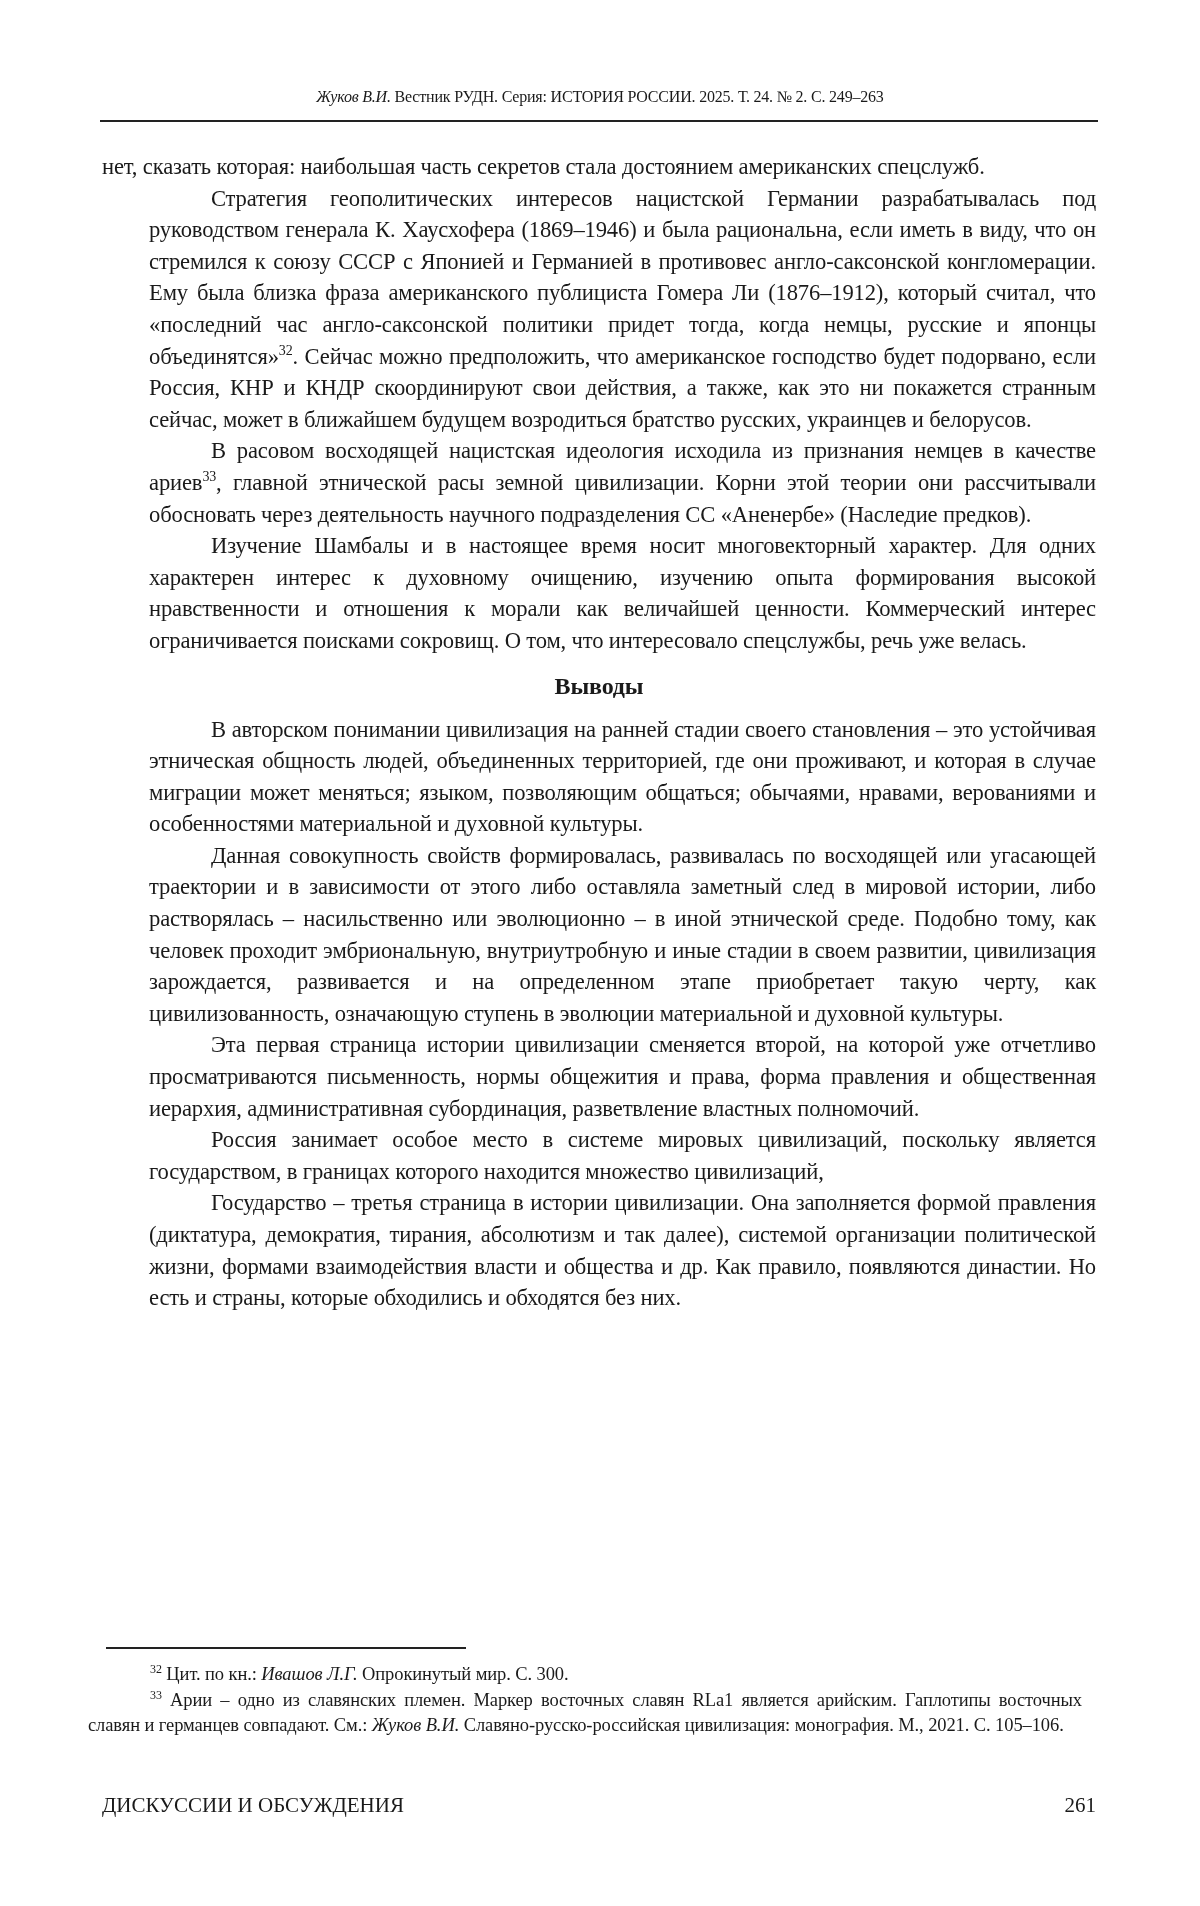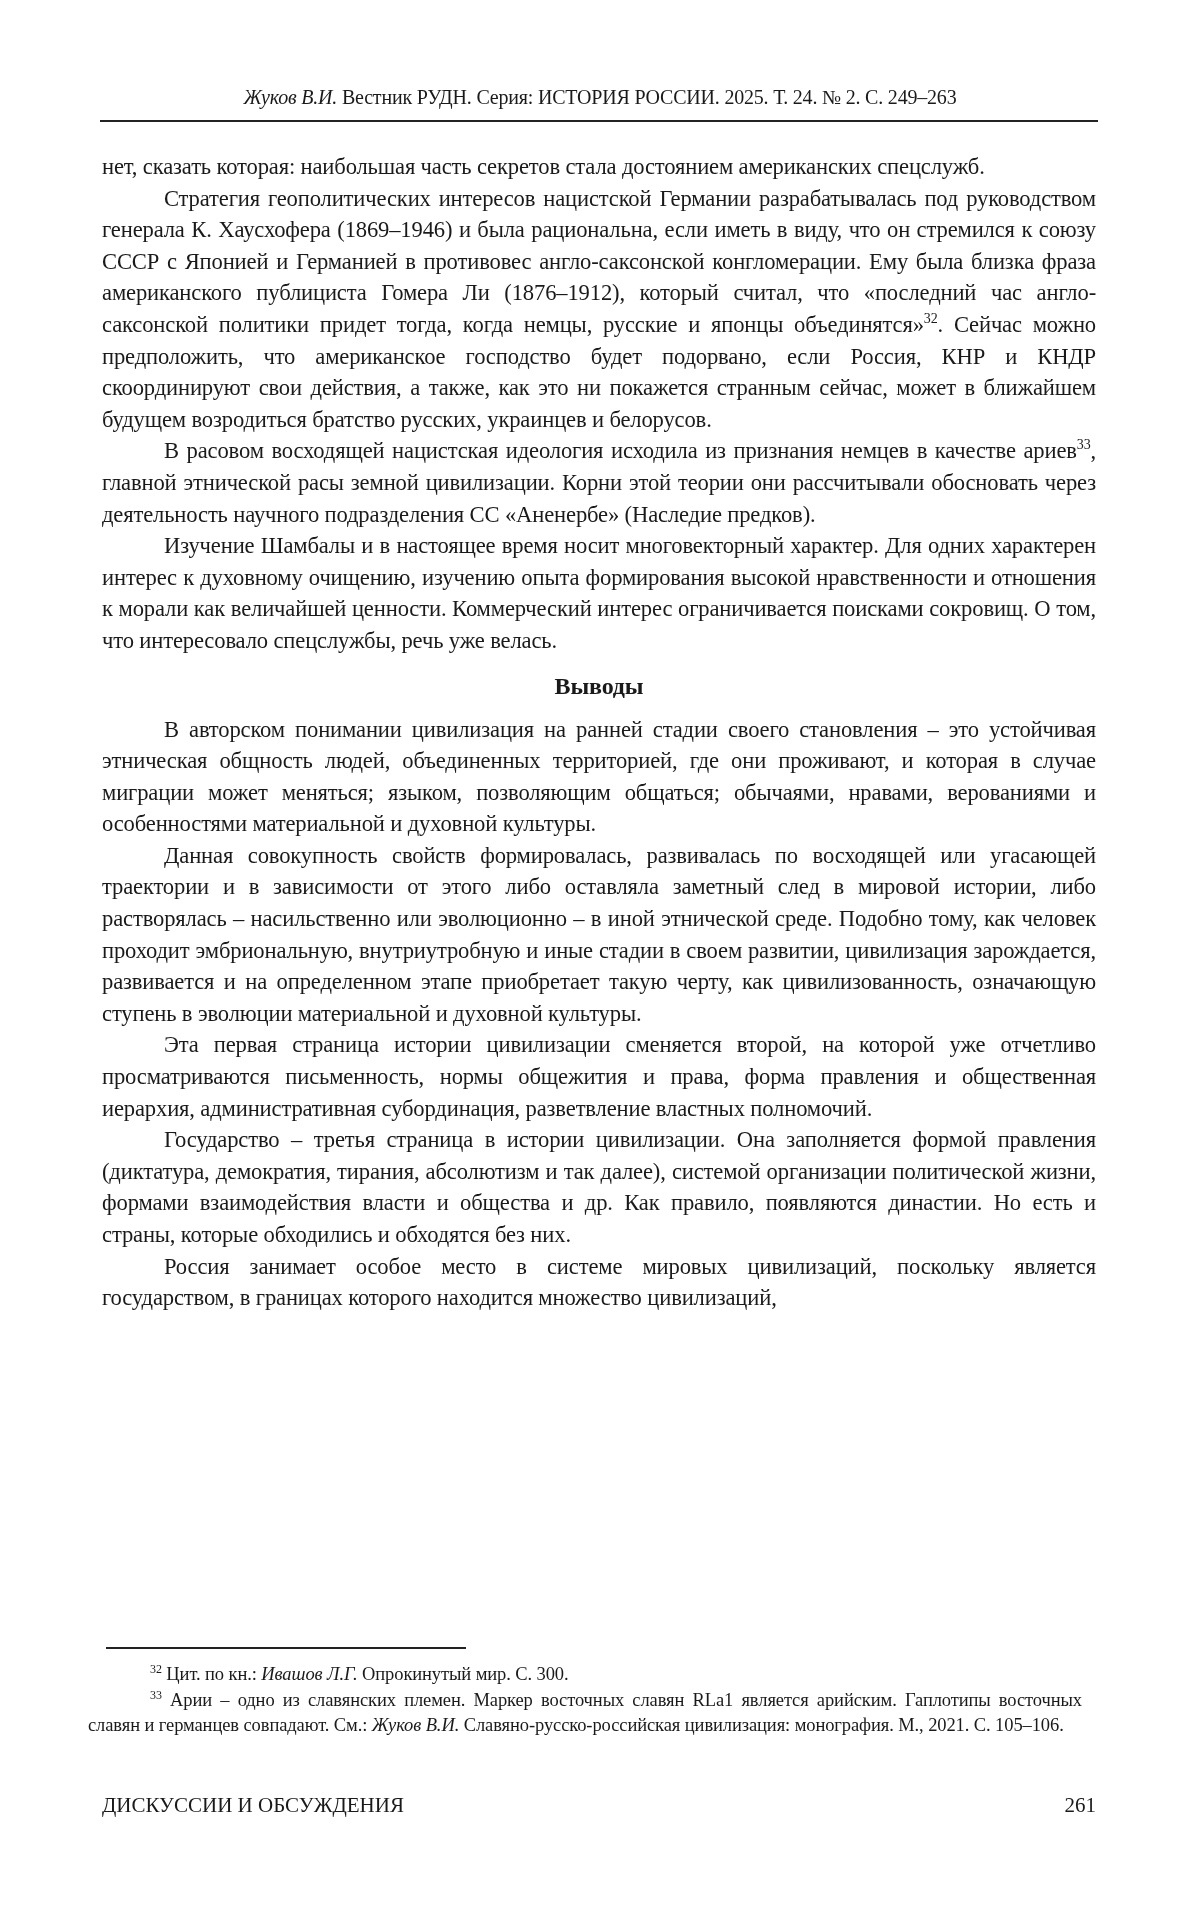--- a/index.html
+++ b/index.html
@@ -1,27 +1,27 @@
 <!DOCTYPE html>
 <html><head>
 <meta charset="utf-8">
 <style>
   html, body { margin: 0; padding: 0; background: #ffffff; }
   body { width: 1200px; height: 1906px; position: relative; overflow: hidden;
          font-family: "Liberation Serif", "DejaVu Serif", serif; color: #1a1a1a; }
   .page { position: absolute; left: 0; top: 0; width: 1200px; height: 1906px; }
   .running-head { position: absolute; left: 102px; width: 996px; top: 86px;
-                  text-align: center; font-size: 20px; line-height: 22px; letter-spacing: -0.2px; }
+                  text-align: center; font-size: 16px; line-height: 22px; letter-spacing: -0.2px; }
   .running-head .author { font-style: italic; }
   .head-rule { position: absolute; left: 100px; width: 998px; top: 120px; height: 0;
                border-top: 2px solid #222; }
   .body { position: absolute; left: 102px; width: 994px; top: 151px;
           font-size: 22.6px; line-height: 31.6px; text-align: justify; letter-spacing: -0.15px; }
   .body p { margin: 0; text-indent: 0; }
-  .body p.ind { text-indent: 62px; }
+  .body p.ind { text-indent: 62px; margin-left: 47px; }
   .body sup { font-size: 14px; line-height: 0; vertical-align: 9px; }
   .heading { text-align: center; font-weight: bold; margin: 14px 0 12px 0; font-size: 24px; line-height: 31px; }
   .fn-rule { position: absolute; left: 106px; width: 360px; top: 1647px; border-top: 2px solid #222; }
   .footnotes { position: absolute; left: 88px; width: 994px; top: 1662px;
                font-size: 18.5px; line-height: 25.5px; text-align: justify; letter-spacing: -0.1px; }
   .footnotes p { margin: 0; text-indent: 62px; }
   .footnotes sup { font-size: 12px; line-height: 0; vertical-align: 7px; }
   .footnotes i { font-style: italic; }
   .footer { position: absolute; left: 102px; width: 994px; top: 1792px; font-size: 21px; line-height: 26px; }
   .footer .section { float: left; }
@@ -39,22 +39,22 @@
 
   <div class="body">
     <p>нет, сказать которая: наибольшая часть секретов стала достоянием американских спецслужб.</p>
     <p class="ind"><span>Стратегия геополитических интересов нацистской Германии разрабатывалась под руководством генерала К. Хаусхофера (1869–1946) и была рациональна, если иметь в виду, что он стремился к союзу СССР с Японией и Германией в противовес англо-саксонской конгломерации. Ему была близка фраза американского публициста Гомера Ли (1876–1912), который считал, что «последний час англо-саксонской политики придет тогда, когда немцы, русские и японцы объединятся»</span><sup>32</sup><span>. Сейчас можно предположить, что американское господство будет подорвано, если Россия, КНР и КНДР скоординируют свои действия, а также, как это ни покажется странным сейчас, может в ближайшем будущем возродиться братство русских, украинцев и белорусов.</span></p>
     <p class="ind"><span>В расовом восходящей нацистская идеология исходила из признания немцев в качестве ариев</span><sup>33</sup><span>, главной этнической расы земной цивилизации. Корни этой теории они рассчитывали обосновать через деятельность научного подразделения СС «Аненербе» (Наследие предков).</span></p>
     <p class="ind">Изучение Шамбалы и в настоящее время носит многовекторный характер. Для одних характерен интерес к духовному очищению, изучению опыта формирования высокой нравственности и отношения к морали как величайшей ценности. Коммерческий интерес ограничивается поисками сокровищ. О том, что интересовало спецслужбы, речь уже велась.</p>
     <div class="heading">Выводы</div>
     <p class="ind">В авторском понимании цивилизация на ранней стадии своего становления – это устойчивая этническая общность людей, объединенных территорией, где они проживают, и которая в случае миграции может меняться; языком, позволяющим общаться; обычаями, нравами, верованиями и особенностями материальной и духовной культуры.</p>
     <p class="ind">Данная совокупность свойств формировалась, развивалась по восходящей или угасающей траектории и в зависимости от этого либо оставляла заметный след в мировой истории, либо растворялась – насильственно или эволюционно – в иной этнической среде. Подобно тому, как человек проходит эмбриональную, внутриутробную и иные стадии в своем развитии, цивилизация зарождается, развивается и на определенном этапе приобретает такую черту, как цивилизованность, означающую ступень в эволюции материальной и духовной культуры.</p>
     <p class="ind">Эта первая страница истории цивилизации сменяется второй, на которой уже отчетливо просматриваются письменность, нормы общежития и права, форма правления и общественная иерархия, административная субординация, разветвление властных полномочий.</p>
+    <p class="ind">Россия занимает особое место в системе мировых цивилизаций, поскольку является государством, в границах которого находится множество цивилизаций,</p>
     <p class="ind">Государство – третья страница в истории цивилизации. Она заполняется формой правления (диктатура, демократия, тирания, абсолютизм и так далее), системой организации политической жизни, формами взаимодействия власти и общества и др. Как правило, появляются династии. Но есть и страны, которые обходились и обходятся без них.</p>
-    <p class="ind">Россия занимает особое место в системе мировых цивилизаций, поскольку является государством, в границах которого находится множество цивилизаций,</p>
   </div>
 
   <div class="fn-rule"></div>
   <div class="footnotes">
     <p><sup>32</sup><span> Цит. по кн.: </span><i>Ивашов Л.Г.</i><span> Опрокинутый мир. С. 300.</span></p>
     <p><sup>33</sup><span> Арии – одно из славянских племен. Маркер восточных славян RLa1 является арийским. Гаплотипы восточных славян и германцев совпадают. См.: </span><i>Жуков В.И.</i><span> Славяно-русско-российская цивилизация: монография. М., 2021. С. 105–106.</span></p>
   </div>
 
   <div class="footer">
     <span class="section">ДИСКУССИИ И ОБСУЖДЕНИЯ</span>

